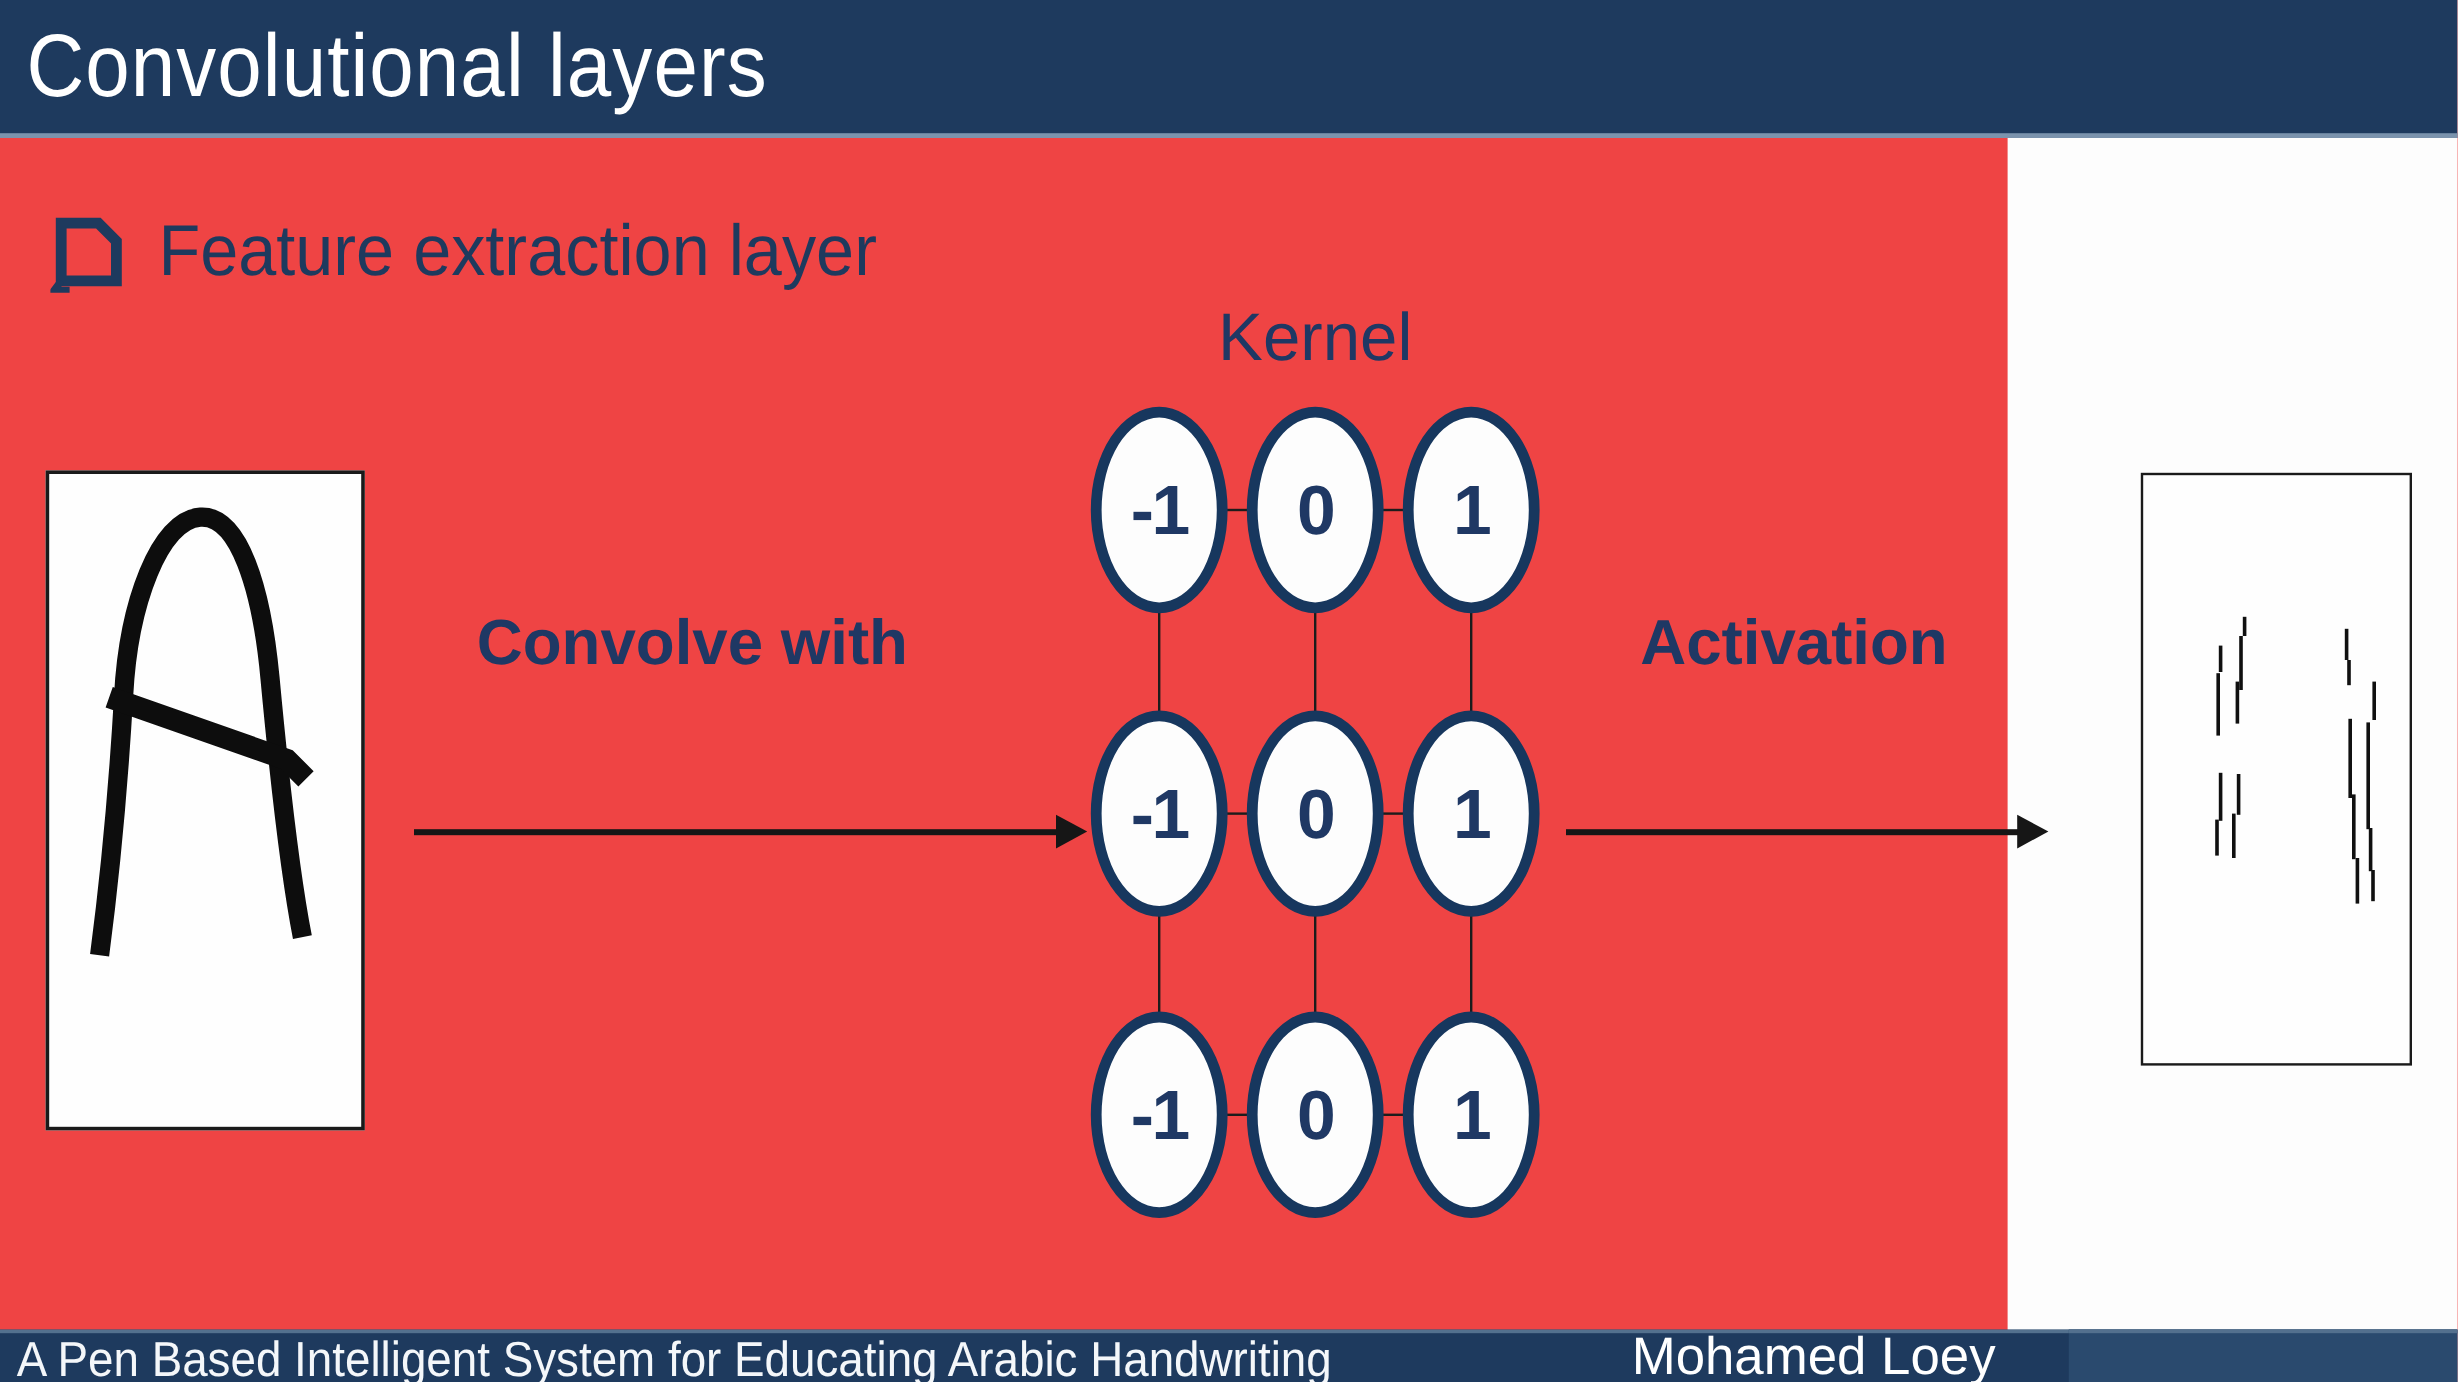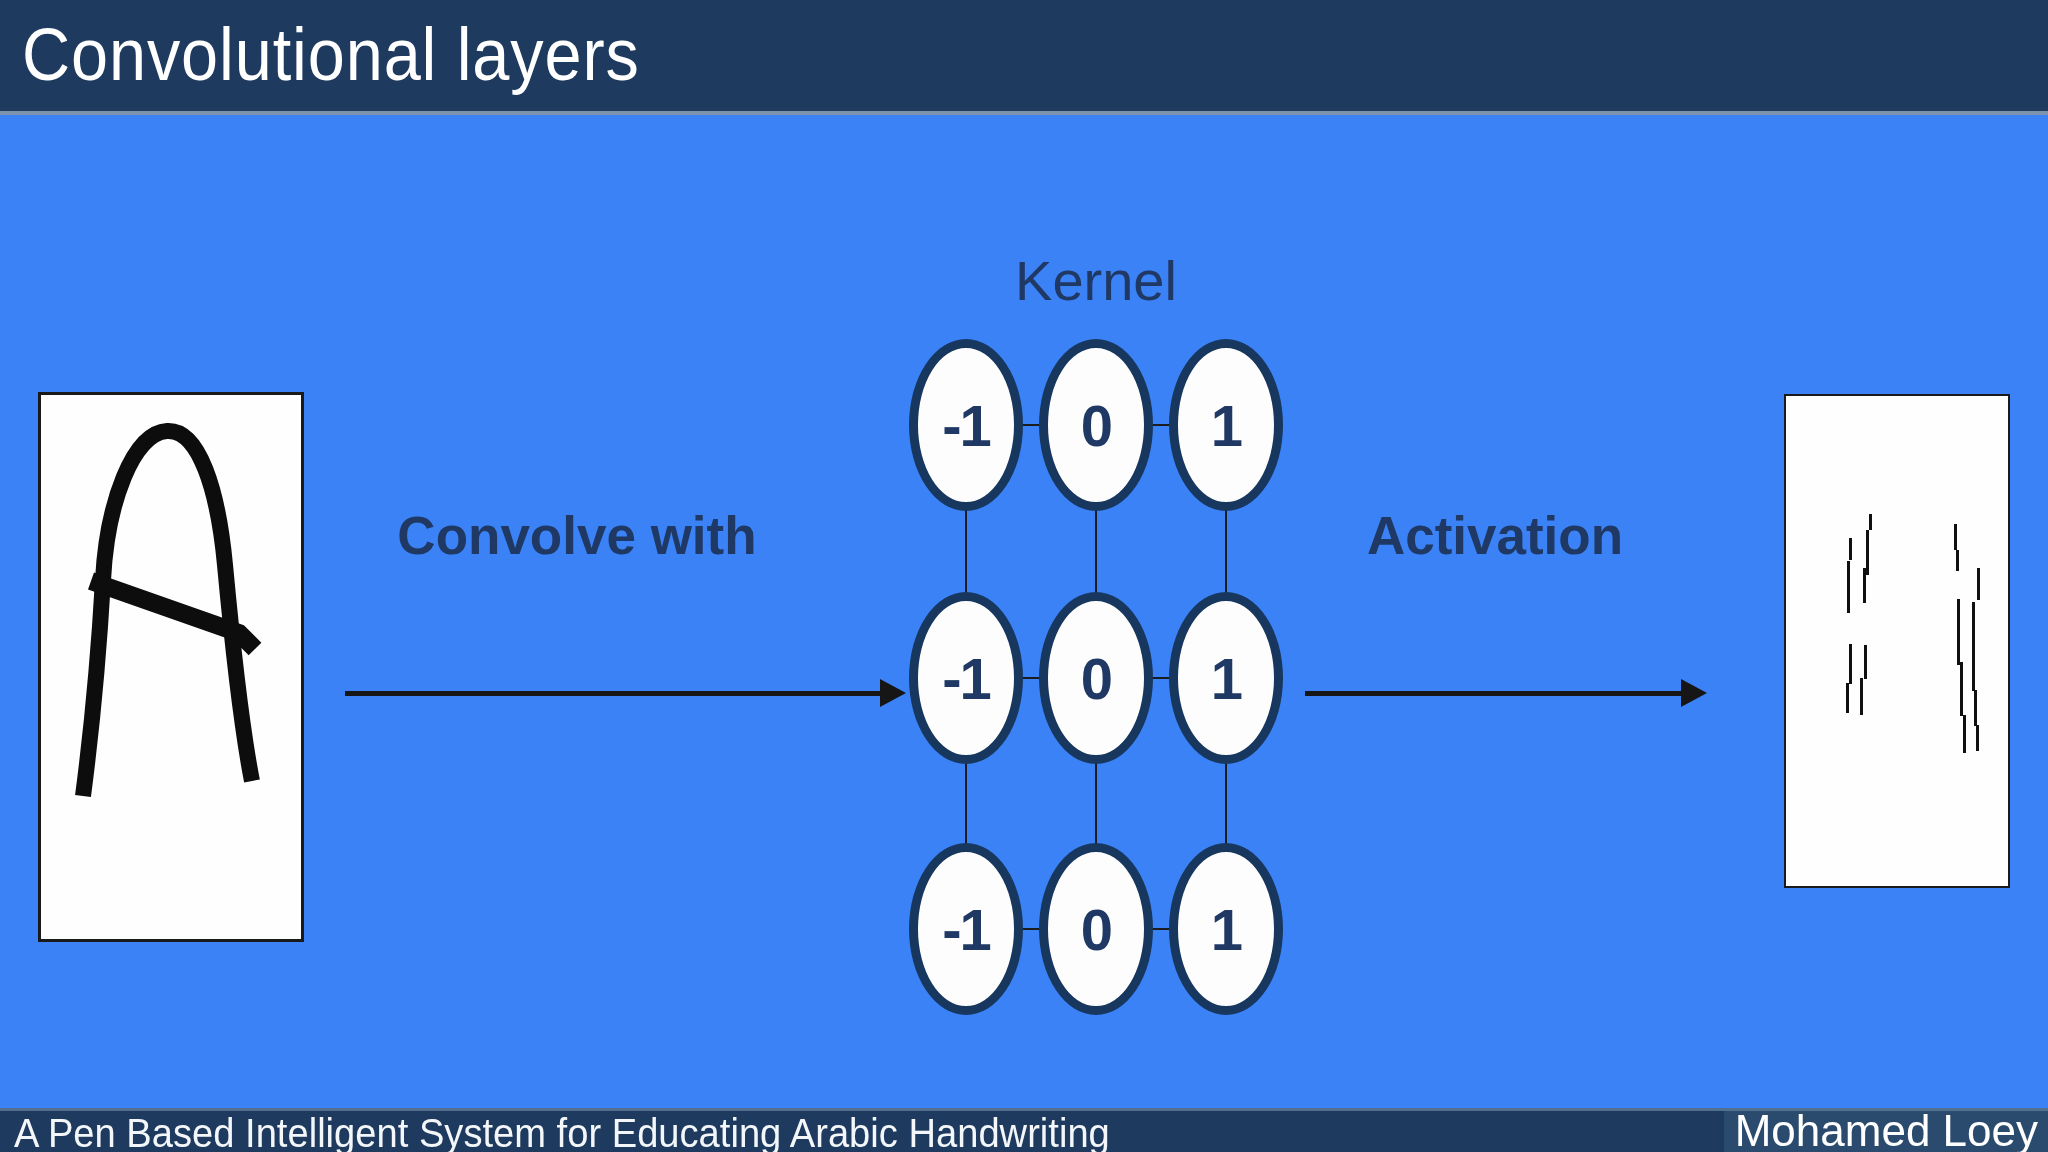--- a/index.html
+++ b/index.html
@@ -7,21 +7,21 @@
     --heading_navy:#1e3a5e;
     --label_navy:#1f3864;
     --ellipse_stroke:#17375e;
     --ink_black:#161616;
     --footer_right_bg:#2a4a6e;
     --edge_light:#7b93ad;
   }
   *{margin:0;padding:0;box-sizing:border-box;}
   html,body{width:2048px;height:1152px;}
   body{font-family:"Liberation Sans", sans-serif;background:#fdfdfd;overflow:hidden;}
-  .slide{position:relative;width:2048px;height:1152px;background:#3b82f6;}
+  .slide{position:relative;width:1673px;height:1152px;background:#ef4444;}
 
   
   .header-bar{position:absolute;left:0;top:0;width:2048px;height:115px;
     background:var(--navy_bar);border-bottom:4px solid var(--edge_light);}
   .header-title{position:absolute;left:22px;top:12px;color:#ffffff;font-size:74px;
     font-weight:400;letter-spacing:1px;transform:scaleX(.90);transform-origin:left top;white-space:nowrap;}
 
   
   .bullet-row{position:absolute;left:42px;top:172px;display:flex;align-items:center;}
   .bullet-icon{width:64px;height:72px;flex:0 0 auto;}
@@ -73,20 +73,27 @@
 </style>
 </head>
 <body>
 
 <div class="slide">
 
   <div class="header-bar">
     <div class="header-title">Convolutional layers</div>
   </div>
 
+  <div class="bullet-row">
+    <svg class="bullet-icon" viewBox="0 0 64 72">
+      <path d="M9 14 L40 14 L55 29 L55 62 L9 62 Z" fill="none" stroke="#1e3a5e" stroke-width="9"></path>
+      <path d="M9 62 L3 70 L16 70" fill="none" stroke="#1e3a5e" stroke-width="6"></path>
+    </svg>
+    <div class="bullet-text">Feature extraction layer</div>
+  </div>
 
   <div class="input-box">
     <svg width="260" height="544" viewBox="0 0 260 544">
       <path d="M42 401 C 50 340, 58 255, 62 185 C 66 108, 92 38, 126 36 C 158 34, 177 95, 184 170 C 191 245, 200 330, 211 386" fill="none" stroke="#0d0d0d" stroke-width="16"></path>
       <path d="M50 186 L 198 238 L 214 254" fill="none" stroke="#0d0d0d" stroke-width="18"></path>
     </svg>
   </div>
 
   <div class="flow-label label-activation">Activation</div>
   <div class="flow-label label-convolve">Convolve with</div>

